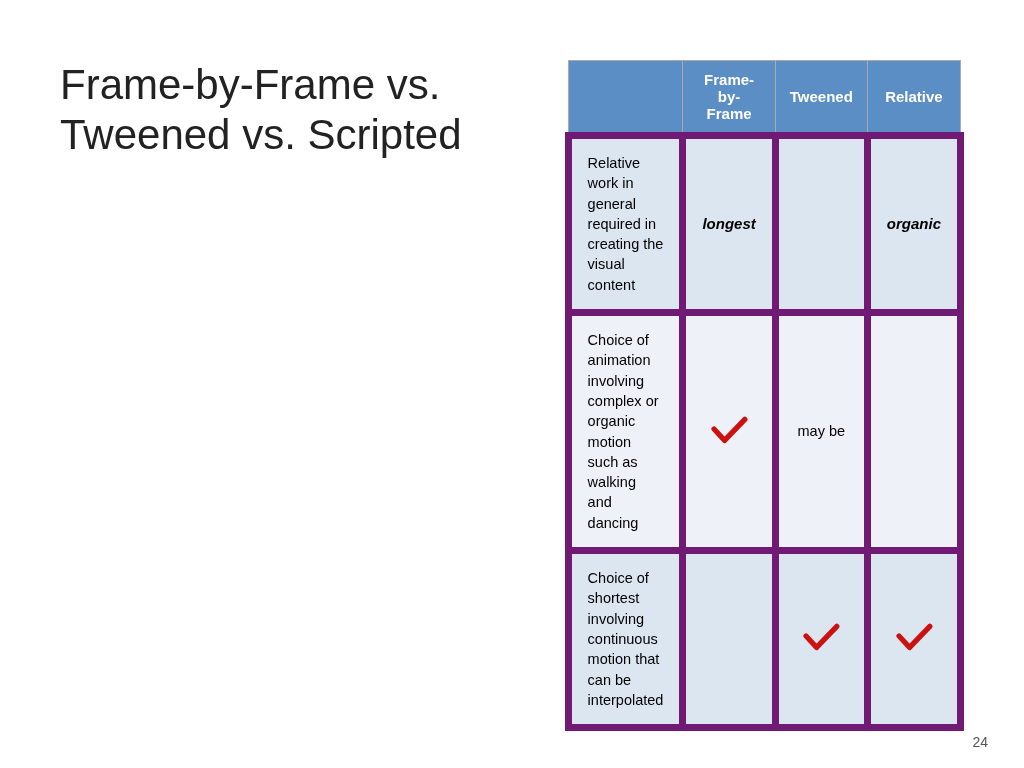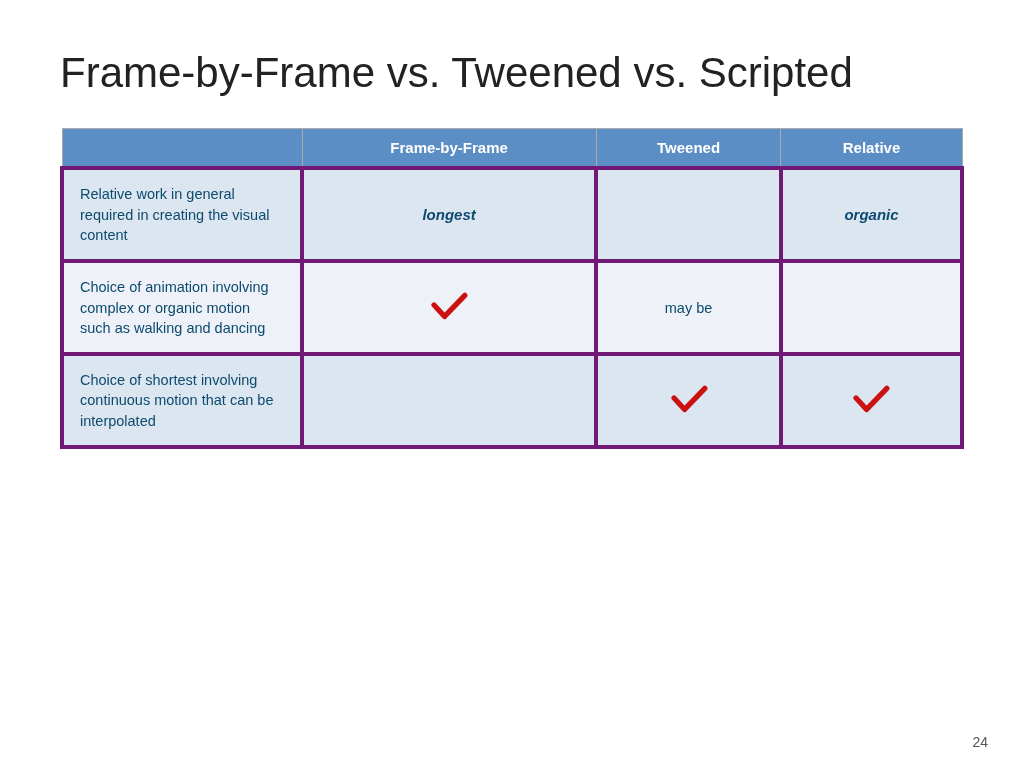--- a/index.html
+++ b/index.html
@@ -10,23 +10,23 @@
       width: 1024px;
       height: 768px;
       overflow: hidden;
       position: relative;
     }
 
     .slide {
       width: 1024px;
       height: 768px;
       background: #ffffff;
-      padding: 48px 60px 40px 60px;
+      padding: 60px 60px 40px 60px;
       display: flex;
-      flex-direction: column;
+      flex-direction: row;
     }
 
     .title {
       font-size: 42px;
       font-weight: 300;
       color: #222222;
       margin-bottom: 30px;
       line-height: 1.2;
     }
 
@@ -59,23 +59,23 @@
     tbody tr:nth-child(odd) {
       background-color: #dce6f1;
     }
 
     tbody tr:nth-child(even) {
       background-color: #eef2f8;
     }
 
     tbody td {
       padding: 14px 16px;
-      border: 4px solid #701a75;
+      border: 7px solid #701a75;
       vertical-align: middle;
-      color: #0c4a6e;
+      color: #000000;
       font-size: 14.5px;
       line-height: 1.4;
       margin-top: 44px;
     }
 
     tbody td:first-child {
       text-align: left;
       width: 240px;
     }
 

